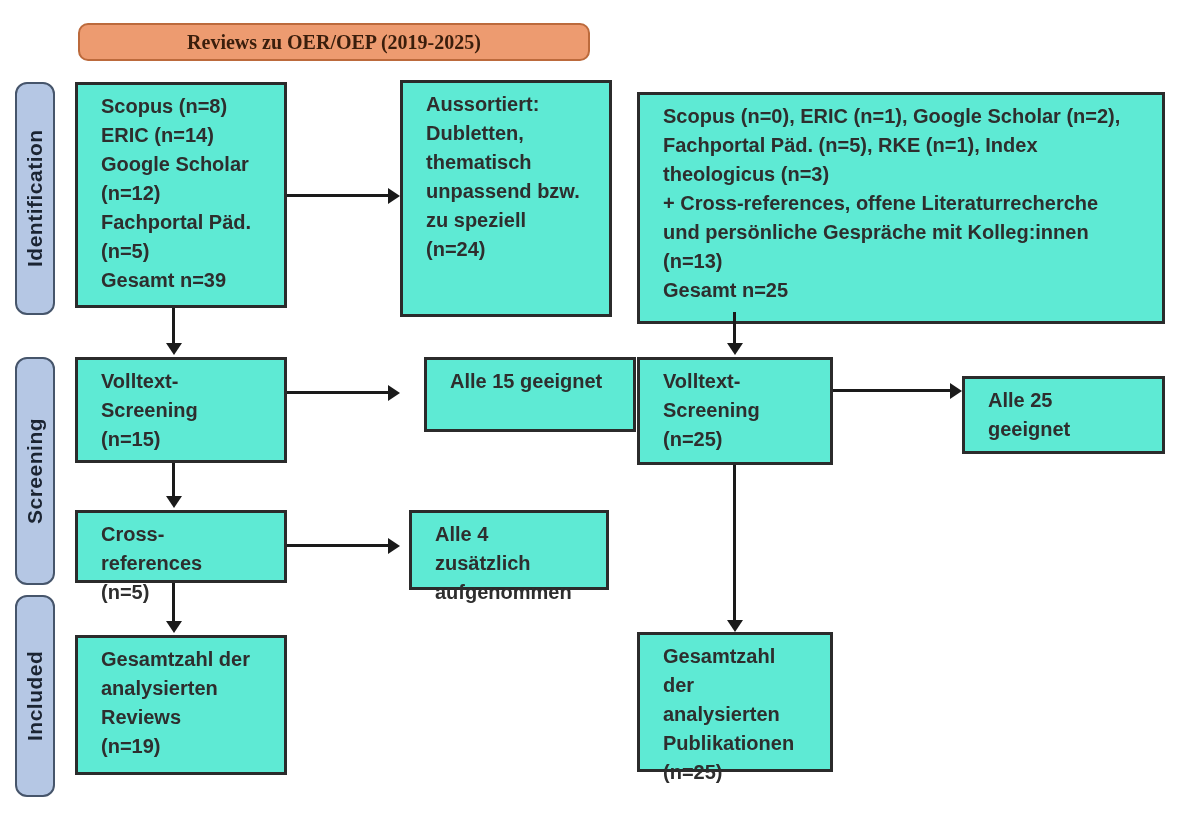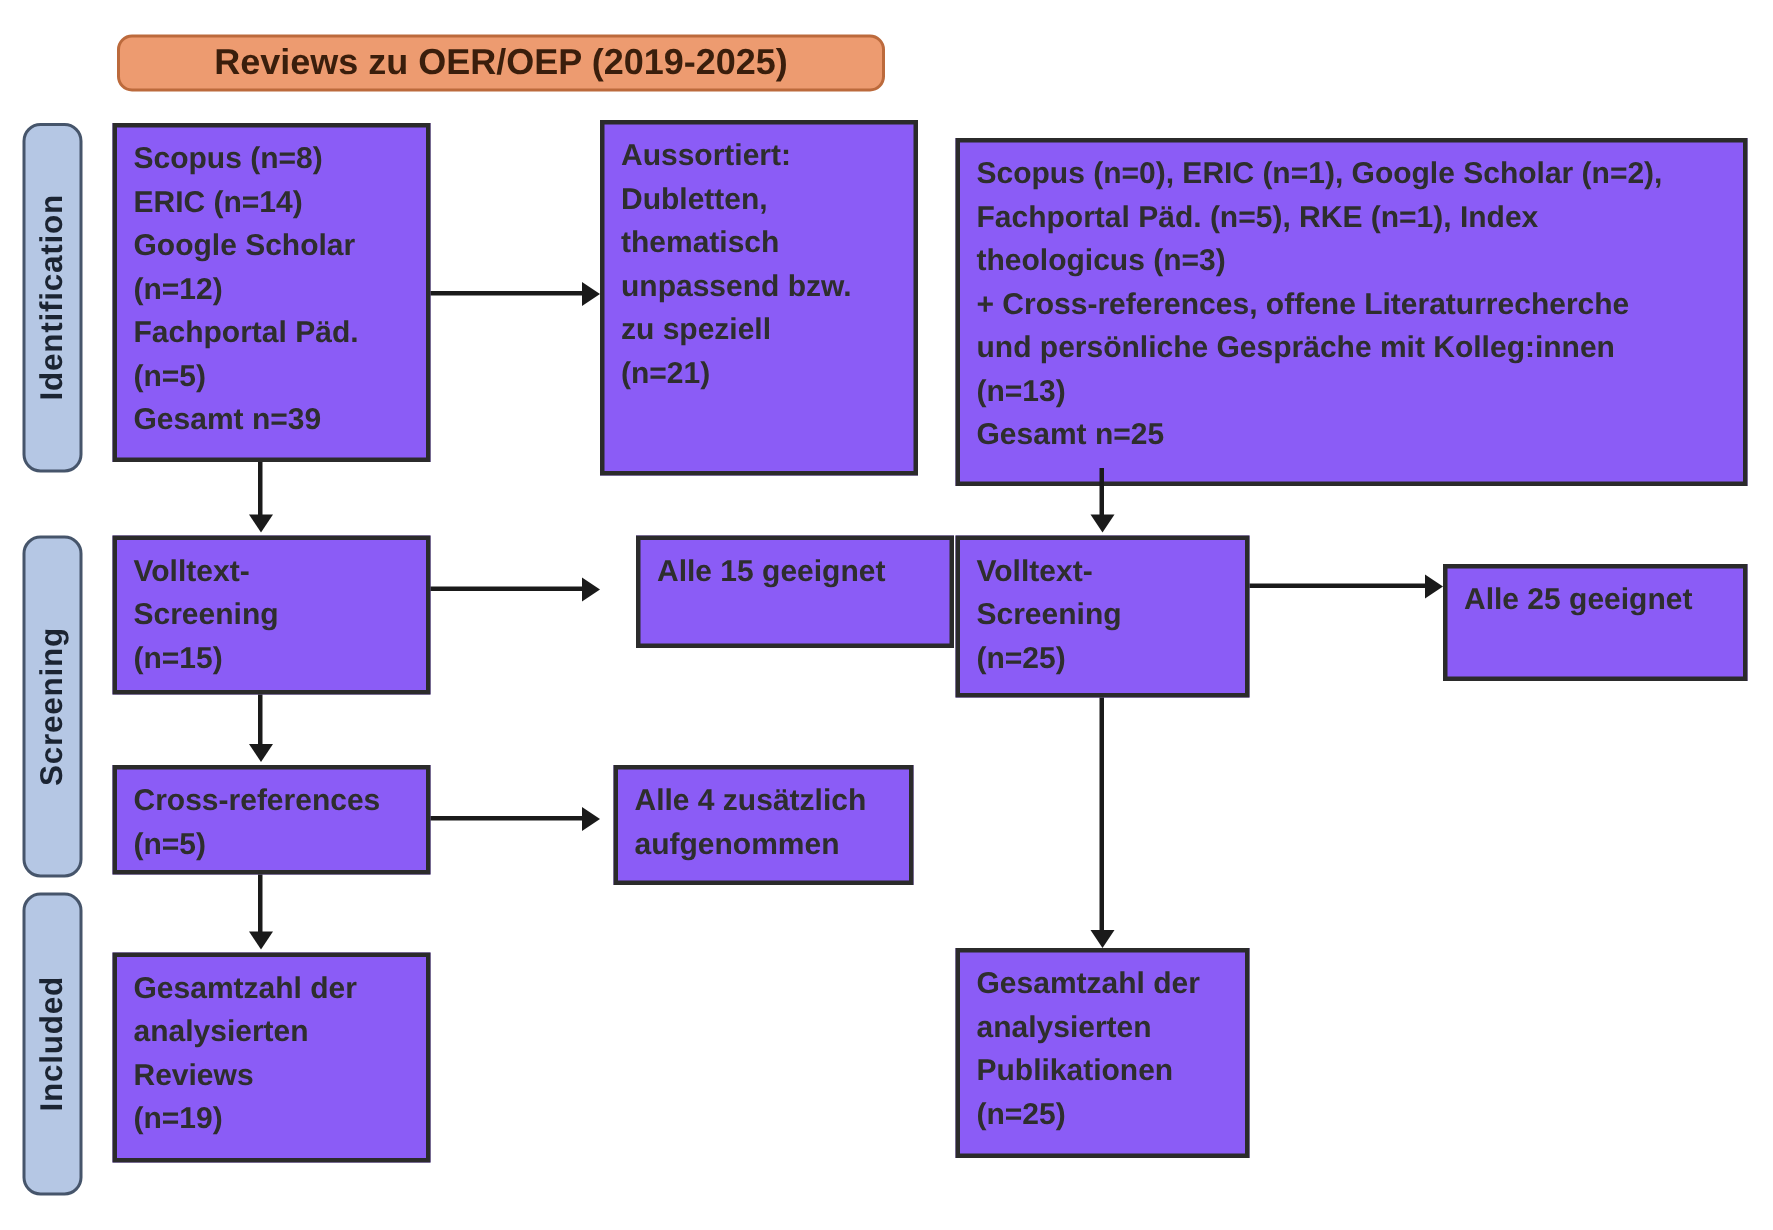--- a/index.html
+++ b/index.html
@@ -10,53 +10,54 @@
     background: var(--background, #ffffff);
     font-family: "Liberation Sans", "DejaVu Sans", sans-serif;
     overflow: hidden;
   }
   .hdr {
     position: absolute;
     background: var(--header-fill, #ED9B70);
     border: 2px solid var(--header-border, #BC6A3C);
     border-radius: 10px;
     color: var(--header-text, #3A1E0C);
-    font-size: 24px;
+    font-size: 20px;
     font-weight: 700;
     display: flex;
     align-items: center;
     justify-content: center;
     text-align: center;
     box-sizing: border-box;
+    font-family: Liberation Serif, serif;
   }
   .stage {
     position: absolute;
     background: var(--stage-fill, #B5C7E4);
     border: 2px solid var(--stage-border, #46556B);
     border-radius: 12px;
     color: var(--stage-text, #1B2432);
     font-size: 21px;
     font-weight: 700;
     display: flex;
     align-items: center;
     justify-content: center;
     writing-mode: vertical-rl;
     transform: rotate(180deg);
     letter-spacing: 0.5px;
     box-sizing: border-box;
   }
   .box {
     position: absolute;
-    background: #8b5cf6;
+    background: #5eead4;
     border: 3px solid var(--box-border, #2B2B2B);
     color: var(--box-text, #2E2E2E);
     font-size: 20px;
     font-weight: 600;
     line-height: 1.45;
-    padding: 7px 11px;
+    padding: 7px 23px;
     white-space: pre-line;
     box-sizing: border-box;
   }
   .arrow-h {
     position: absolute;
     height: 3px;
     background: var(--arrow-color, #1A1A1A);
   }
   .arrow-h::after {
     content: "";
@@ -100,21 +101,21 @@
 Google Scholar
 (n=12)
 Fachportal Päd.
 (n=5)
 Gesamt n=39</div>
   <div class="box" style="left:400px; top:80px; width:212px; height:237px;">Aussortiert:
 Dubletten,
 thematisch
 unpassend bzw.
 zu speziell
-(n=21)</div>
+(n=24)</div>
   <div class="box" style="left:75px; top:357px; width:212px; height:106px;">Volltext-
 Screening
 (n=15)</div>
   <div class="box" style="left:424px; top:357px; width:212px; height:75px;">Alle 15 geeignet</div>
   <div class="box" style="left:75px; top:510px; width:212px; height:73px;">Cross-references
 (n=5)</div>
   <div class="box" style="left:409px; top:510px; width:200px; height:80px;">Alle 4 zusätzlich
 aufgenommen</div>
   <div class="box" style="left:75px; top:635px; width:212px; height:140px;">Gesamtzahl der
 analysierten

